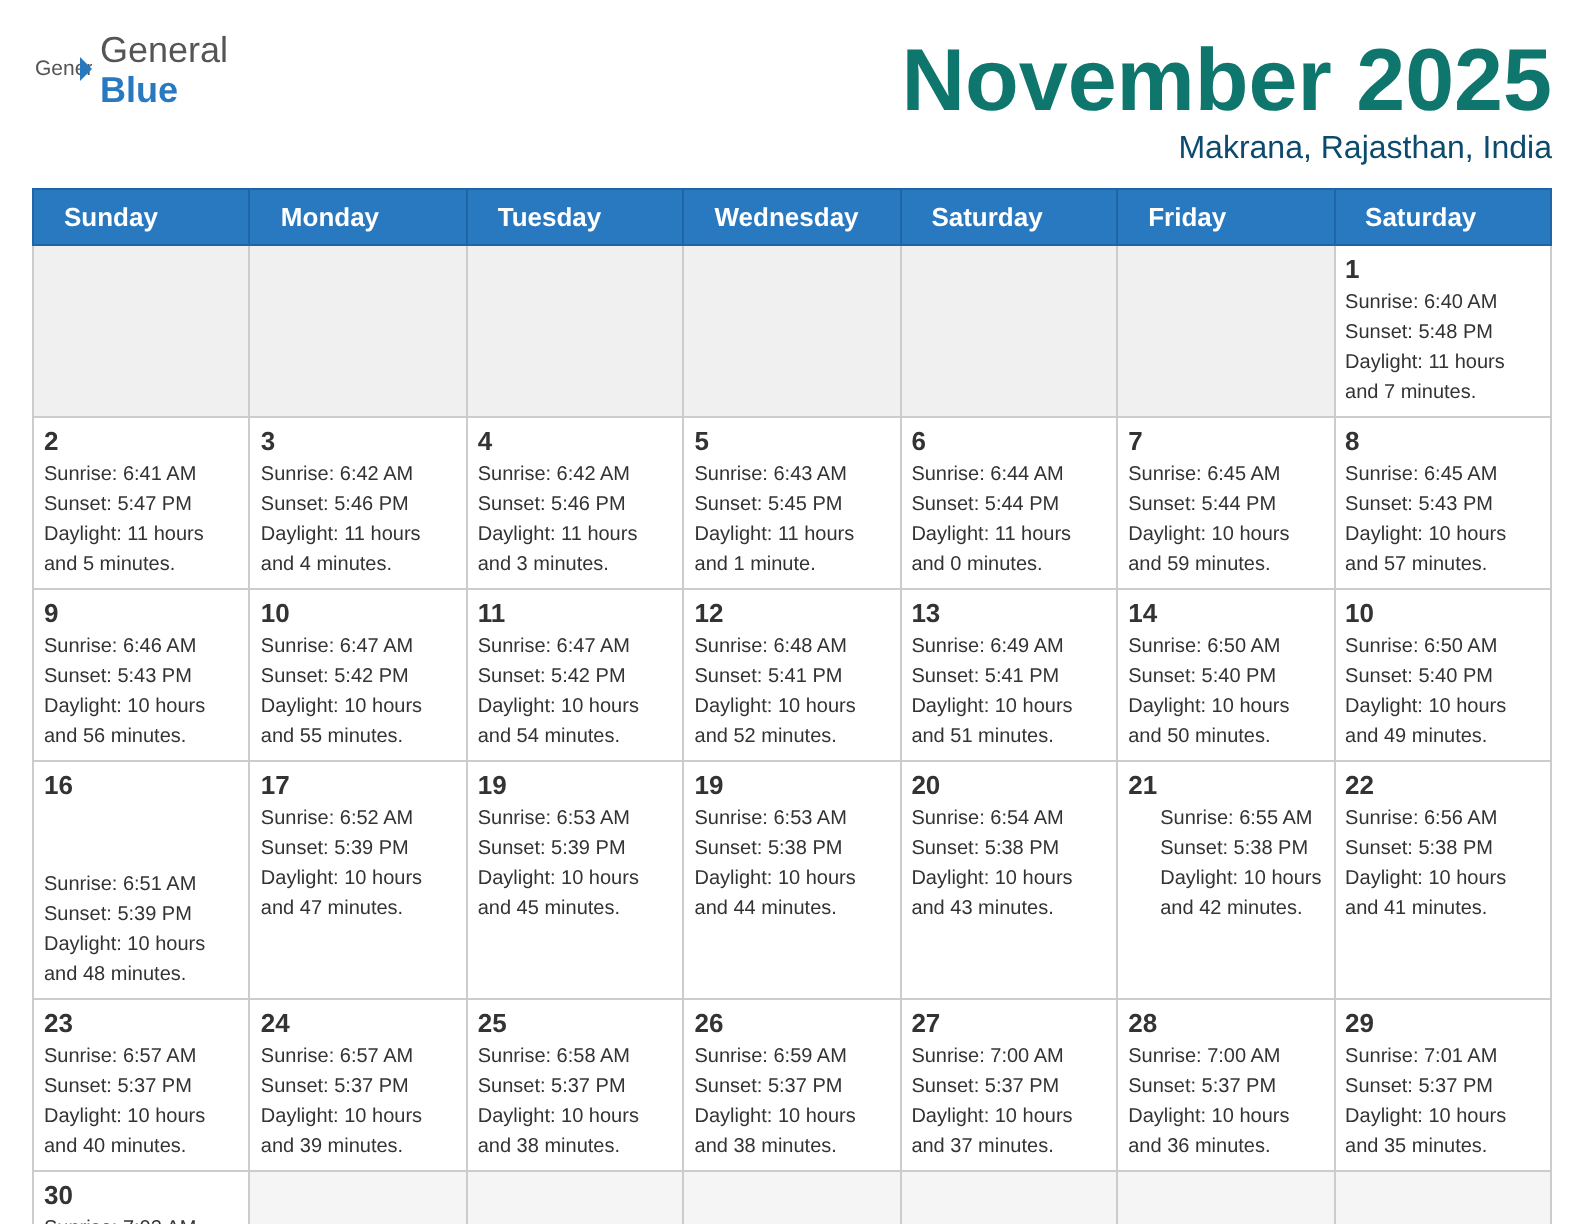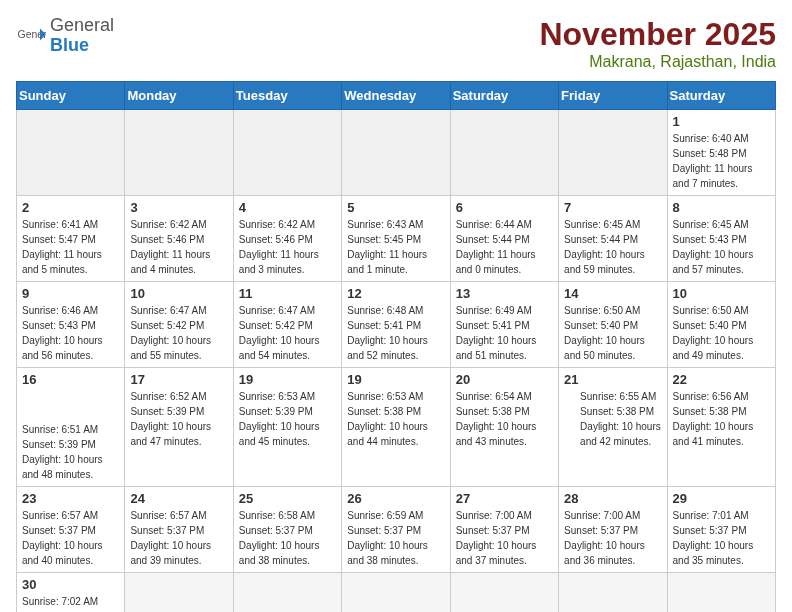--- a/index.html
+++ b/index.html
@@ -22,39 +22,39 @@
       gap: 4px;
     }
     .logo-icon {
       width: 30px;
       height: 30px;
     }
     .title-area {
       text-align: right;
     }
     .month-title {
-      font-size: 32px;
+      font-size: 44px;
       font-weight: bold;
-      color: #7f1d1d;
+      color: #0f766e;
     }
     .location-title {
       font-size: 16px;
-      color: #4d7c0f;
+      color: #0c4a6e;
     }
     .calendar {
       width: 100%;
       border-collapse: collapse;
       border: 1px solid #ccc;
     }
     .calendar th {
       background: #2979c0;
       color: #fff;
       font-size: 13px;
       font-weight: bold;
-      padding: 6px 2px;
+      padding: 6px 15px;
       text-align: left;
       border: 1px solid #1e65a8;
     }
     .calendar td {
       vertical-align: top;
       border: 1px solid #ccc;
       padding: 4px 5px;
       font-size: 10.5px;
       color: #333;
       width: calc(100% / 7);

